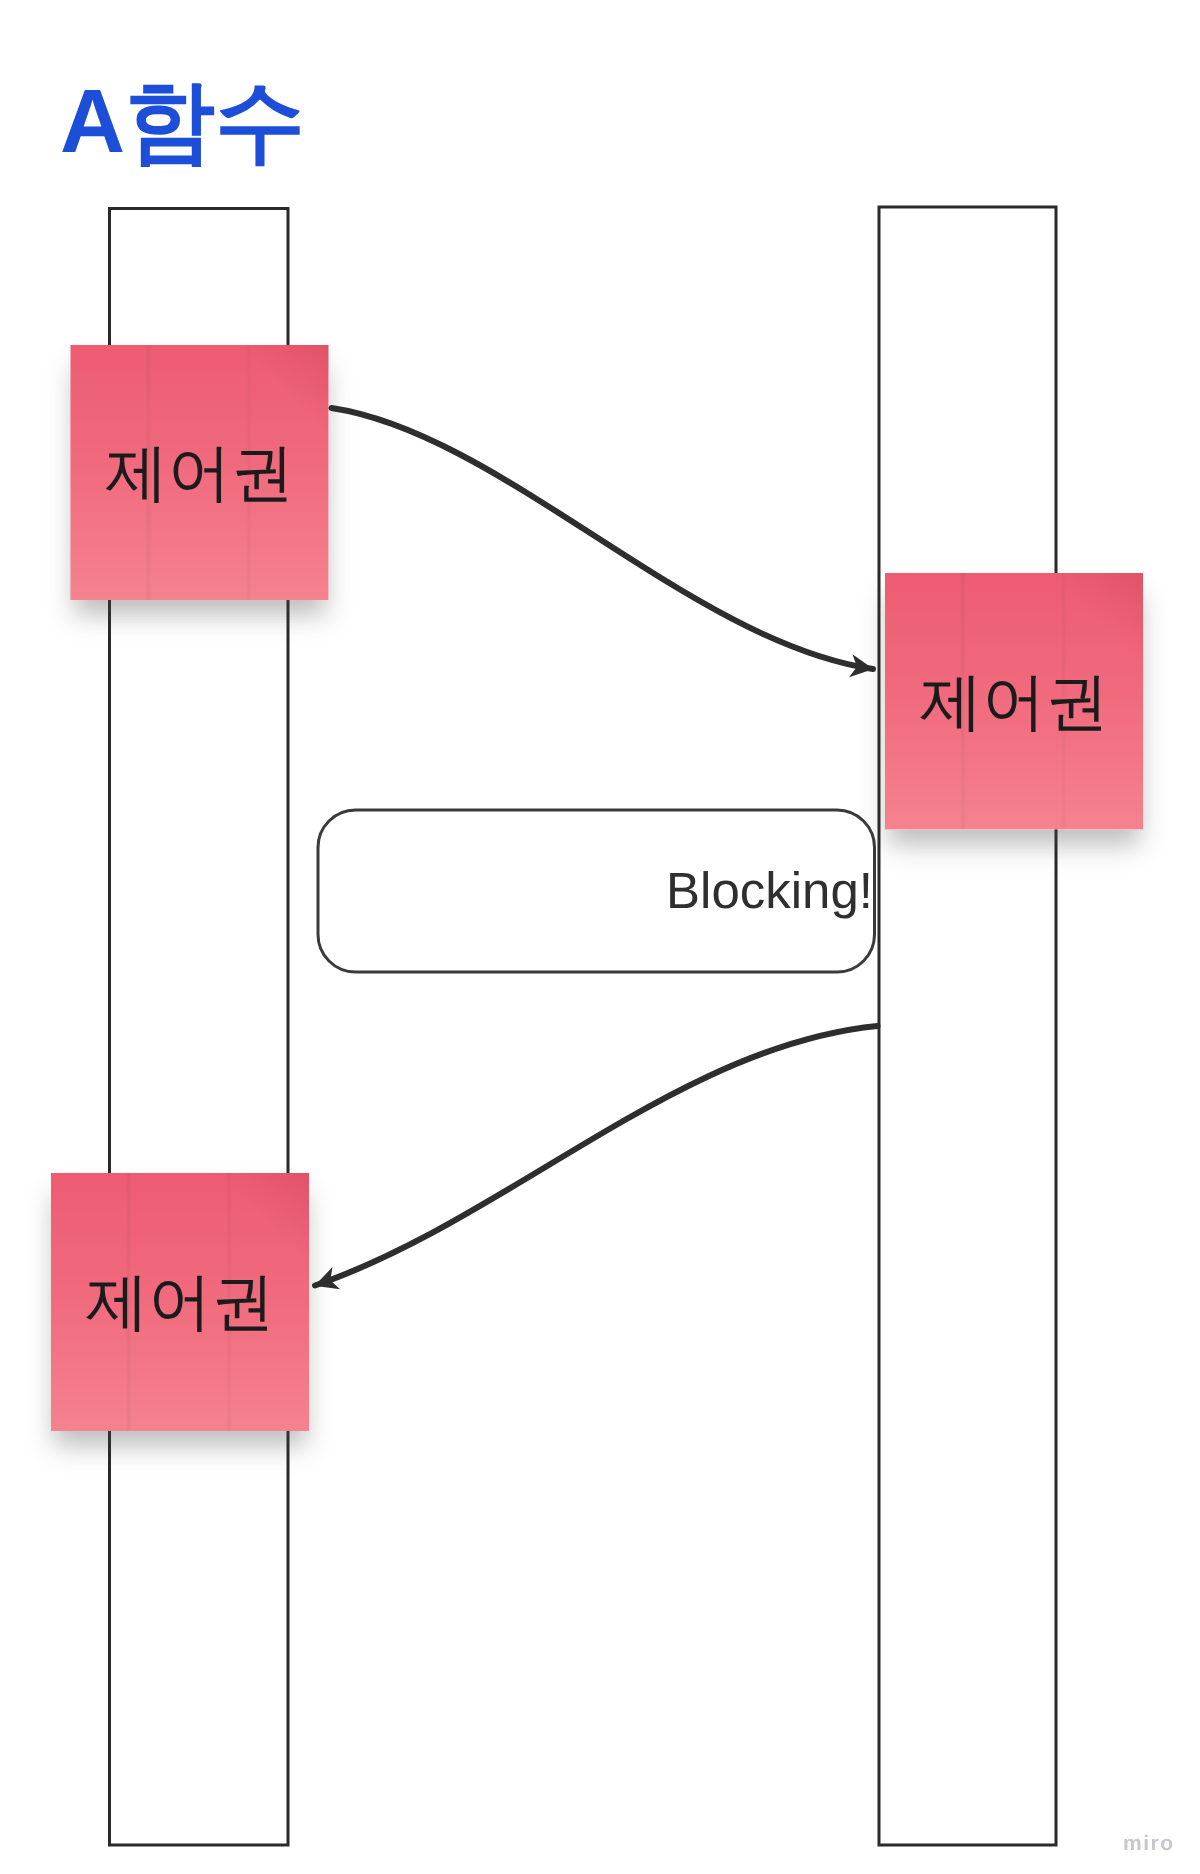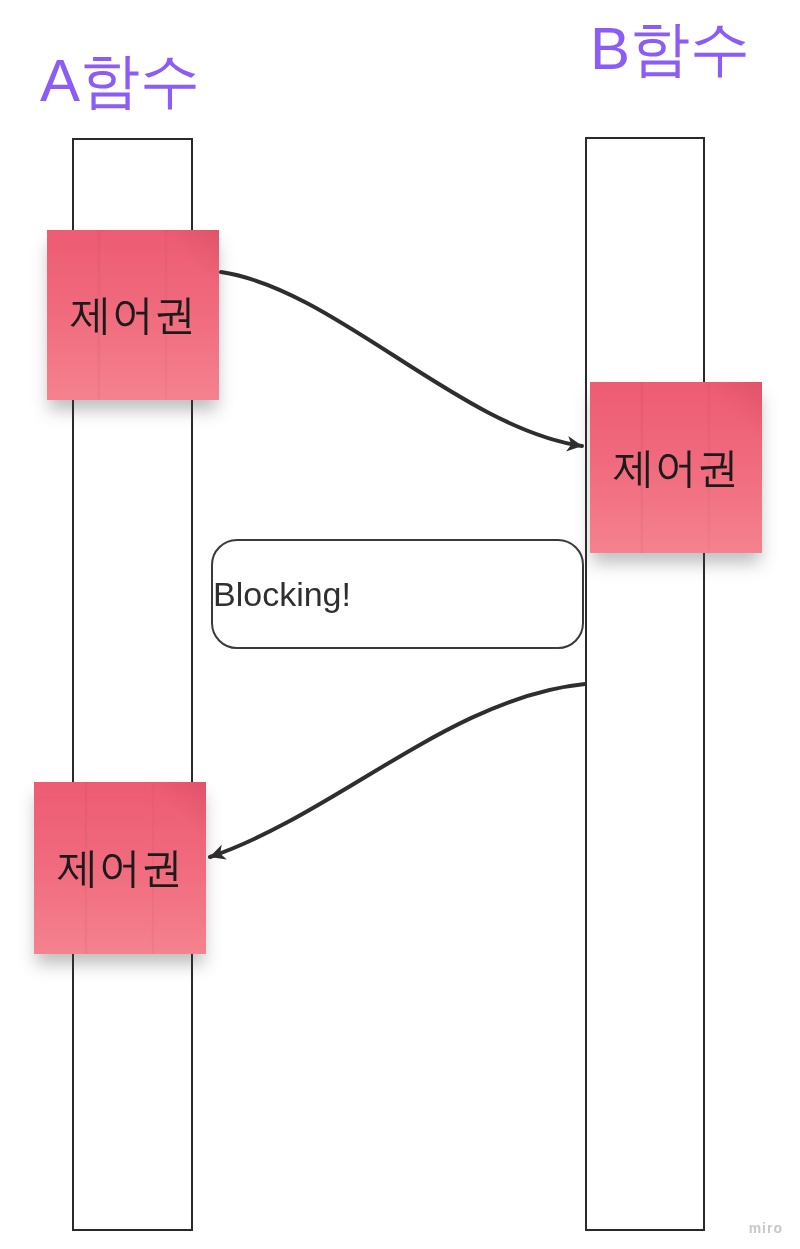--- a/index.html
+++ b/index.html
@@ -12,25 +12,26 @@
     position: relative;
     width: 800px;
     height: 1249px;
     background: #ffffff;
     overflow: hidden;
   }
 
   
   .title {
     position: absolute;
-    color: #8b5cf6;
+    color: #1d4ed8;
     font-size: 60px;
     line-height: 1.1;
     white-space: nowrap;
     letter-spacing: 0px;
+    font-weight: bold;
   }
   .title-a { left: 40px; top: 48px; }
   .title-b { left: 590px; top: 16px; }
 
   
   .lifeline {
     position: absolute;
     box-sizing: border-box;
     border: 2px solid #2a2a2a;
     background: #ffffff;
@@ -89,21 +90,21 @@
     left: 211px;
     top: 539px;
     width: 373px;
     height: 110px;
     box-sizing: border-box;
     border: 2px solid #3a3a3a;
     border-radius: 26px;
     background: #ffffff;
     display: flex;
     align-items: center;
-    justify-content: flex-start;
+    justify-content: flex-end;
     color: #2f2f2f;
     font-size: 34px;
   }
 
   
   .watermark {
     position: absolute;
     right: 17px;
     bottom: 13px;
     color: #c7c7cd;
@@ -113,21 +114,20 @@
     padding-left: 34px;
   }
 </style>
 </head>
 <body>
 
 <div class="canvas">
 
   <div class="title title-a">A함수</div>
 
-  <div class="title title-b">B함수</div>
 
   <div class="lifeline lifeline-a"></div>
 
   <div class="lifeline lifeline-b"></div>
 
   <div class="note note-1">
     <span>제어권</span>
   </div>
 
   <div class="note note-b">

